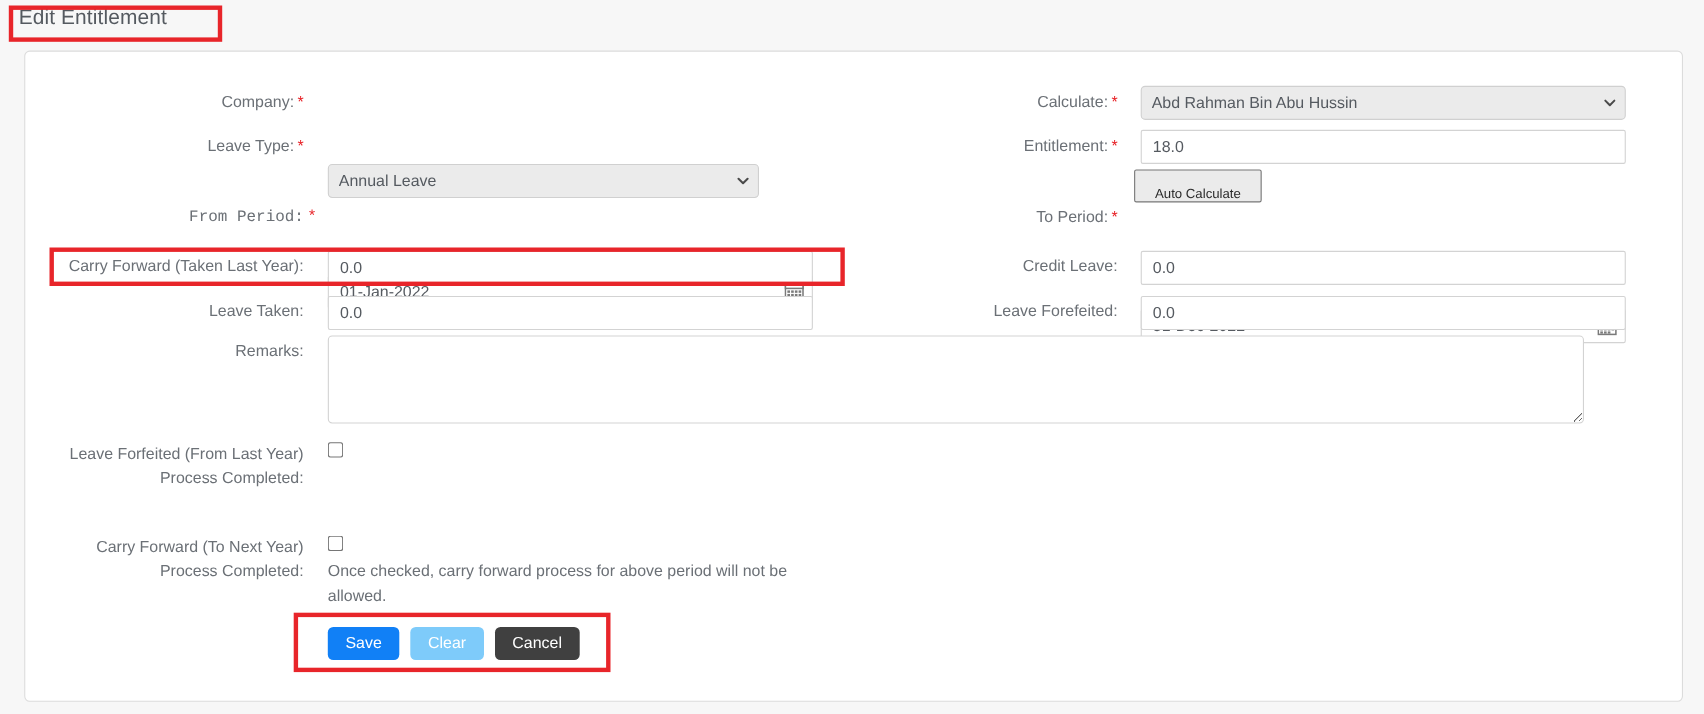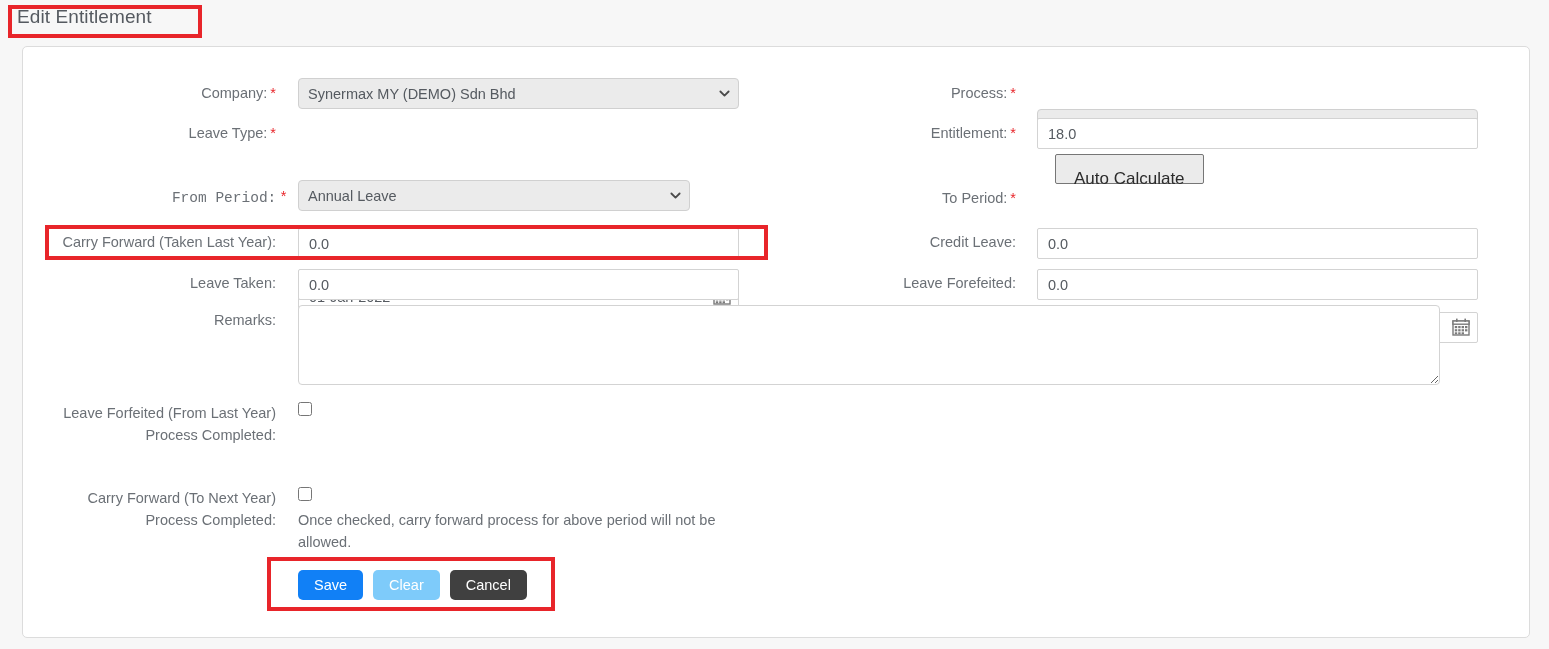--- a/index.html
+++ b/index.html
@@ -100,28 +100,27 @@
     position: absolute;
     right: 8px; top: 6px;
     width: 18px; height: 19px;
     pointer-events: auto;
   }
 
   
   .btn-native {
     height: 28px;
     padding: 14px 18px;
-    font-size: 17px;
+    font-size: 12px;
     font-family: "Liberation Sans", sans-serif;
     color: #2b2b2b;
     background: #ebebeb;
     border: 1px solid #767676;
     border-radius: 2px;
     cursor: pointer;
-    margin-left: 24px;
   }
 
   
   textarea.ta {
     width: 100%;
     height: 80px;
     padding: 6px 10px;
     font-size: 14.5px;
     font-family: "Liberation Sans", sans-serif;
     color: #555a60;
@@ -174,33 +173,23 @@
 
 <div id="page">
 
   <div class="page-title">Edit Entitlement</div>
 
   <div class="card">
 
     <div class="lbl" style="left:0px; top:37px; width:253px; position:absolute;">
       <span>Company:</span><span class="req">*</span>
     </div>
-    <div class="field selwrap" style="left:275px; top:31px; width:441px;">
-      <select class="sel">
-        <option>Synermax MY (DEMO) Sdn Bhd</option>
-      </select>
-      <span class="chev">
-        <svg viewBox="0 0 12 12" width="11" height="11">
-            <path d="M1.5 3.8 L6 8.3 L10.5 3.8" stroke="#4a4a4a" stroke-width="2" fill="none" stroke-linecap="round" stroke-linejoin="round"></path>
-          </svg>
-      </span>
-    </div>
 
     <div class="lbl" style="left:740px; top:37px; width:253px; position:absolute;">
-      <span>Process:</span><span class="req">*</span>
+      <span>Calculate:</span><span class="req">*</span>
     </div>
     <div class="field selwrap" style="left:1014px; top:31px; width:441px;">
       <select class="sel">
         <option>Abd Rahman Bin Abu Hussin</option>
       </select>
       <span class="chev">
         <svg viewBox="0 0 12 12" width="11" height="11">
             <path d="M1.5 3.8 L6 8.3 L10.5 3.8" stroke="#4a4a4a" stroke-width="2" fill="none" stroke-linecap="round" stroke-linejoin="round"></path>
           </svg>
       </span>

